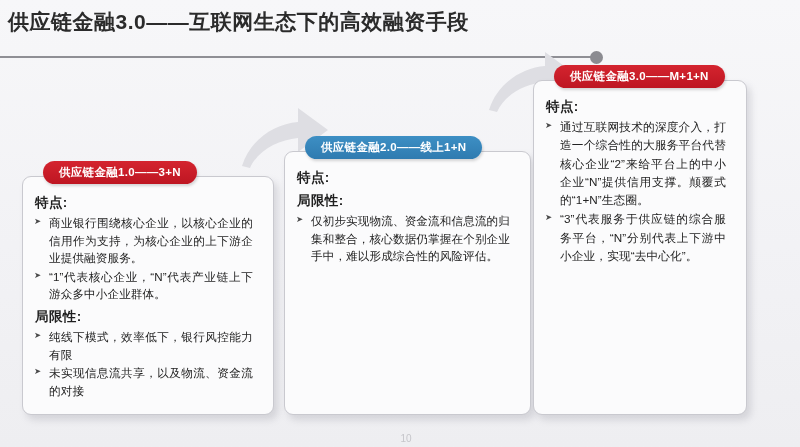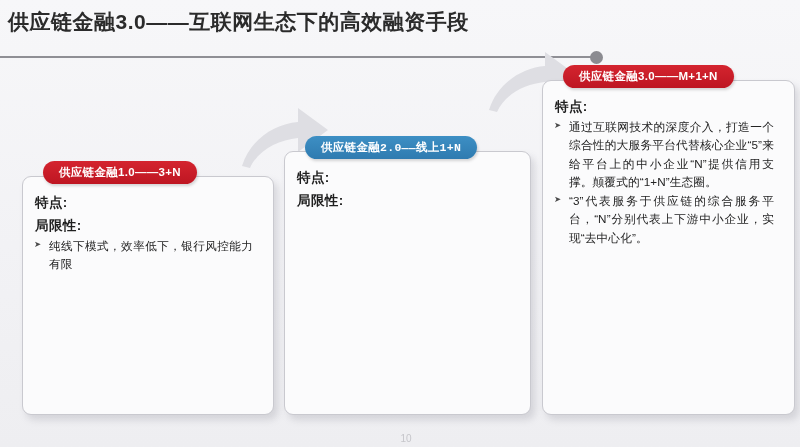--- a/index.html
+++ b/index.html
@@ -69,39 +69,39 @@
   .stage-card {
     position: absolute;
     background: #fbfbfc;
     border: 1px solid #c9c9cf;
     border-radius: 9px;
     box-shadow: 4px 5px 7px rgba(120,120,130,0.22);
   }
 
   #card-1 { left: 22px;  top: 176px; width: 252px; height: 239px; }
   #card-2 { left: 284px; top: 151px; width: 247px; height: 264px; }
-  #card-3 { left: 533px; top: 80px;  width: 253px; height: 335px; margin-left: 9px; }
+  #card-3 { left: 533px; top: 80px;  width: 214px; height: 335px; }
 
   .card-pill {
     position: absolute;
     top: -16px;
     left: 20px;
     height: 23px;
     padding: 0 16px;
     border-radius: 12px;
     color: #ffffff;
     font-size: 11.5px;
     font-weight: 700;
     letter-spacing: 0.3px;
     line-height: 23px;
     white-space: nowrap;
     box-shadow: 1px 2px 3px rgba(0,0,0,0.16);
   }
   .pill-red  { background: linear-gradient(180deg,#d4242f 0%,#be1622 100%); }
-  .pill-blue { background: linear-gradient(180deg,#3d8fc4 0%,#2f7bb0 100%); font-family: Liberation Mono, monospace; }
+  .pill-blue { background: linear-gradient(180deg,#3d8fc4 0%,#2f7bb0 100%); }
 
   .card-body {
     padding: 17px 20px 8px 11px;
   }
 
   .sec-head {
     font-size: 13.5px;
     font-weight: 700;
     color: #1f1f1f;
     margin: 0 0 2px 1px;
@@ -164,40 +164,48 @@
   </svg>
 
   <svg class="flow-arrow" id="arrow-2-3" width="92" height="66" viewBox="0 0 92 66">
     <path d="M2 62 C 10 36, 34 20, 58 18 L 58 4 L 88 26 L 58 48 L 58 34 C 38 36, 18 46, 10 64 Z" fill="#dedee3"></path>
   </svg>
 
   <div class="stage-card" id="card-1">
     <div class="card-pill pill-red">供应链金融1.0——3+N</div>
     <div class="card-body">
       <div class="sec-head">特点:</div>
+      <ul class="bullets">
+        <li>商业银行围绕核心企业，以核心企业的信用作为支持，为核心企业的上下游企业提供融资服务。</li>
+        <li>“1”代表核心企业，“N”代表产业链上下游众多中小企业群体。</li>
+      </ul>
       <div class="sec-head second">局限性:</div>
       <ul class="bullets">
         <li>纯线下模式，效率低下，银行风控能力有限</li>
+        <li>未实现信息流共享，以及物流、资金流的对接</li>
       </ul>
     </div>
   </div>
 
   <div class="stage-card" id="card-2">
     <div class="card-pill pill-blue">供应链金融2.0——线上1+N</div>
     <div class="card-body">
       <div class="sec-head">特点:</div>
       <div class="sec-head second">局限性:</div>
+      <ul class="bullets">
+        <li>仅初步实现物流、资金流和信息流的归集和整合，核心数据仍掌握在个别企业手中，难以形成综合性的风险评估。</li>
+      </ul>
     </div>
   </div>
 
   <div class="stage-card" id="card-3">
     <div class="card-pill pill-red">供应链金融3.0——M+1+N</div>
     <div class="card-body">
       <div class="sec-head">特点:</div>
       <ul class="bullets">
-        <li>通过互联网技术的深度介入，打造一个综合性的大服务平台代替核心企业“5”来给平台上的中小企业“N”提供信用支撑。颠覆式的“1+N”生态圈。</li>
+        <li>通过互联网技术的深度介入，打造一个综合性的大服务平台代替核心企业“2”来给平台上的中小企业“N”提供信用支撑。颠覆式的“1+N”生态圈。</li>
         <li>“3”代表服务于供应链的综合服务平台，“N”分别代表上下游中小企业，实现“去中心化”。</li>
       </ul>
     </div>
   </div>
 
   <div id="page-number">10</div>
 </div>
 
 </body></html>

